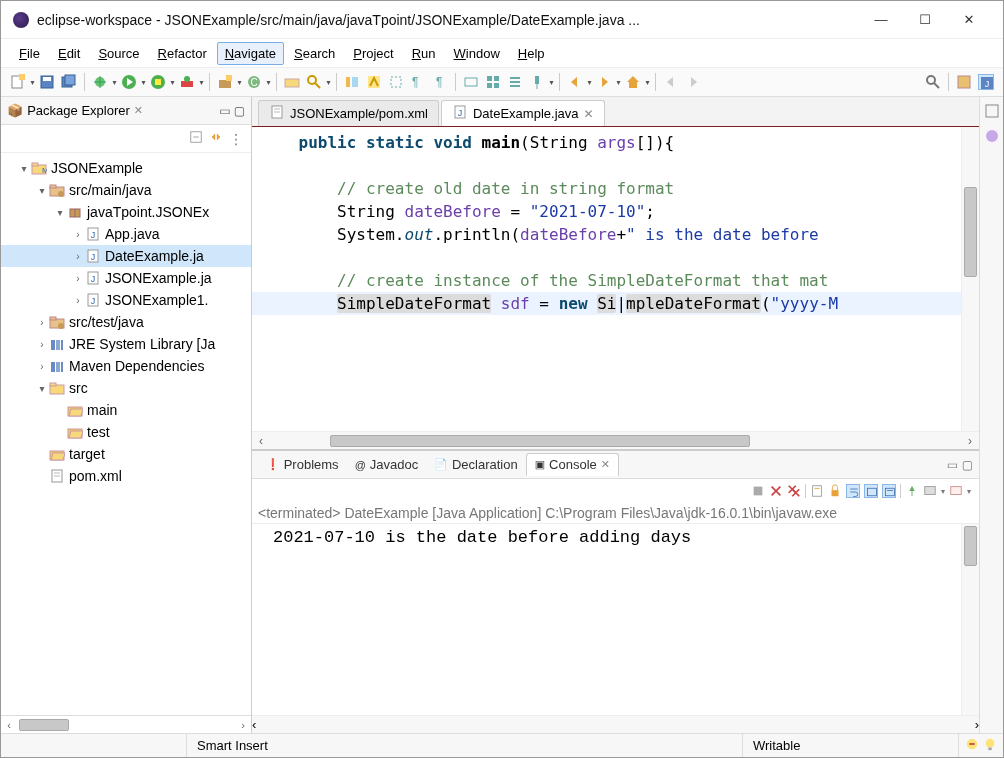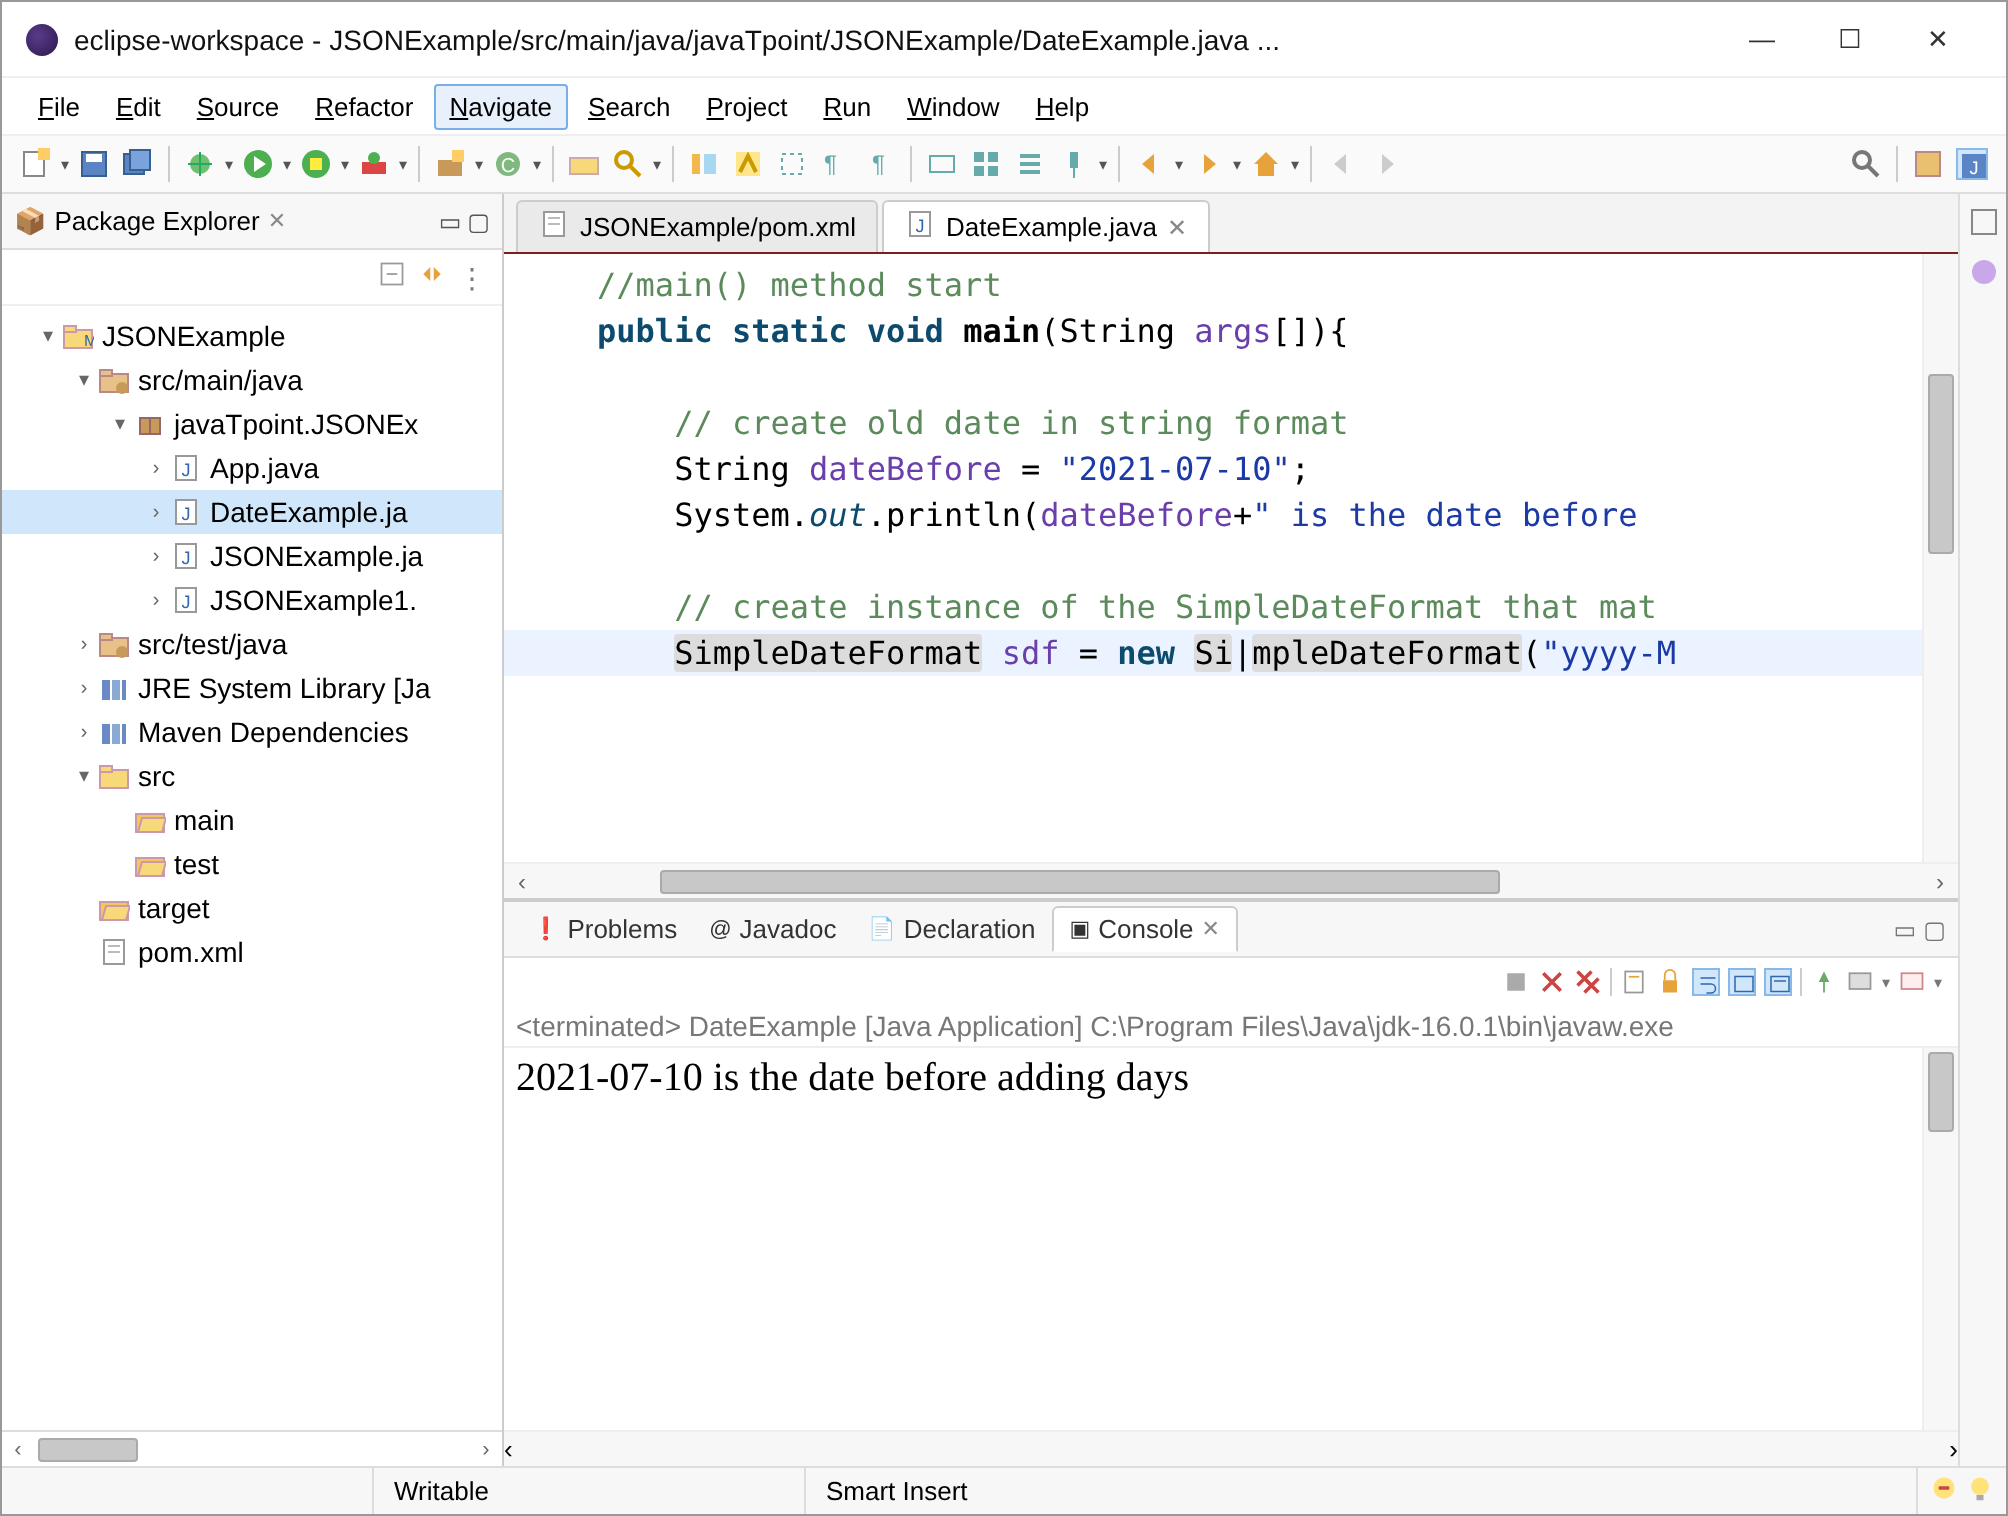--- a/index.html
+++ b/index.html
@@ -56,21 +56,21 @@
 .editor-hsb .hthumb { width: 420px; height: 12px; background: #c8c8c8; border: 1px solid #aaa; border-radius: 2px; margin-left: 60px; }
 .editor-hsb .arr { width: 18px; text-align: center; color: #666; font-size: 12px; }
 .bottom-panel { height: 284px; border-top: 2px solid #ccc; display: flex; flex-direction: column; }
 .bottom-tabs { height: 28px; display: flex; align-items: center; padding: 0 6px; background: #f7f7f7; border-bottom: 1px solid #ddd; }
 .bottom-tab { padding: 3px 8px; display: flex; align-items: center; gap: 4px; font-size: 13px; color: #333; }
 .bottom-tab.active { background: #fff; border: 1px solid #ccc; border-bottom: 1px solid #fff; border-radius: 3px 3px 0 0; }
 .bottom-tabs .spacer { flex: 1; }
 .console-tb { height: 24px; display: flex; align-items: center; justify-content: flex-end; gap: 4px; padding: 0 8px; background: #fff; }
 .console-tb .ic { width: 14px; height: 14px; }
 .console-header { padding: 2px 6px; font-size: 14px; color: #777; border-bottom: 1px solid #eee; white-space: nowrap; overflow: hidden; }
-.console-out { flex: 1; padding: 4px 6px; font-family: Liberation Serif, serif; font-size: 20px; background: #fff; overflow: hidden; }
+.console-out { flex: 1; padding: 4px 6px; font-family: Liberation Mono, monospace; font-size: 17px; background: #fff; overflow: hidden; margin-left: 15px; }
 .console-hsb { height: 18px; border-top: 1px solid #eee; display: flex; align-items: center; background: #f7f7f7; }
 .console-vsb { width: 18px; background: #f7f7f7; border-left: 1px solid #eee; }
 .statusbar { height: 24px; border-top: 1px solid #ddd; display: flex; align-items: center; background: #f7f7f7; font-size: 13px; }
 .statusbar .cell { padding: 0 10px; border-right: 1px solid #ddd; height: 100%; display: flex; align-items: center; }
 .right-trim { width: 24px; background: #f7f7f7; border-left: 1px solid #ddd; display: flex; flex-direction: column; align-items: center; padding-top: 6px; gap: 6px; }
 .ic-svg { width: 16px; height: 16px; }
 
 .ind1 { padding-left: 16px; } .ind2 { padding-left: 34px; } .ind3 { padding-left: 52px; } .ind4 { padding-left: 70px; }
 </style>
 </head>
@@ -401,21 +401,20 @@
           <span><svg width="16" height="16" viewBox="0 0 16 16">
               <rect x="3" y="2" width="10" height="12" fill="#fff" stroke="#999"></rect>
               <text x="8" y="12" font-size="9" text-anchor="middle" fill="#36a">J</text>
             </svg></span>
           <span>DateExample.java</span> 
           <span class="close">✕</span>
         </div>
       </div>
     <div class="editor-body">
       <div class="code" id="code">
-          <div class="code-line">    <span class="c-comment">//main() method start</span></div>
           <div class="code-line">    <span class="c-kw">public</span> <span class="c-kw">static</span> <span class="c-kw">void</span> <span class="c-method">main</span>(String <span class="c-var">args</span>[]){</div>
           <div class="code-line"></div>
           <div class="code-line">        <span class="c-comment">// create old date in string format</span></div>
           <div class="code-line">        String <span class="c-var">dateBefore</span> = <span class="c-str">"2021-07-10"</span>;</div>
           <div class="code-line">        System.<span class="c-field">out</span>.println(<span class="c-var">dateBefore</span>+<span class="c-str">" is the date before </span></div>
           <div class="code-line"></div>
           <div class="code-line">        <span class="c-comment">// create instance of the SimpleDateFormat that mat</span></div>
           <div class="code-line hl">        <span class="c-occur">SimpleDateFormat</span> <span class="c-var">sdf</span> = <span class="c-kw">new</span> <span class="c-occur">Si</span>|<span class="c-occur">mpleDateFormat</span>(<span class="c-str">"yyyy-M</span></div>
           <div class="code-line"></div>
         </div>
@@ -503,22 +502,22 @@
           <rect x="2" y="2" width="12" height="12" fill="none" stroke="#888"></rect>
         </svg></span>
     <span><svg width="16" height="16" viewBox="0 0 16 16">
           <circle cx="8" cy="8" r="6" fill="#c8a8e8"></circle>
         </svg></span>
   </div>
 </div>
 
 <div class="statusbar">
   <div class="cell" style="width:186px"></div>
+  <div class="cell" style="flex:1">Smart Insert</div>
   <div class="cell" style="width:216px">Writable</div>
-  <div class="cell" style="flex:1">Smart Insert</div>
   <div style="padding:0 6px;display:flex;gap:4px">
     <span><svg width="14" height="14" viewBox="0 0 16 16">
           <circle cx="8" cy="8" r="6" fill="#ffe27a"></circle>
           <path d="M5 8 L11 8" stroke="#c44" stroke-width="2"></path>
         </svg></span>
     <span><svg width="14" height="14" viewBox="0 0 16 16">
           <circle cx="8" cy="7" r="5" fill="#ffe27a"></circle>
           <rect x="6" y="12" width="4" height="3" fill="#aaa"></rect>
         </svg></span>
   </div>

